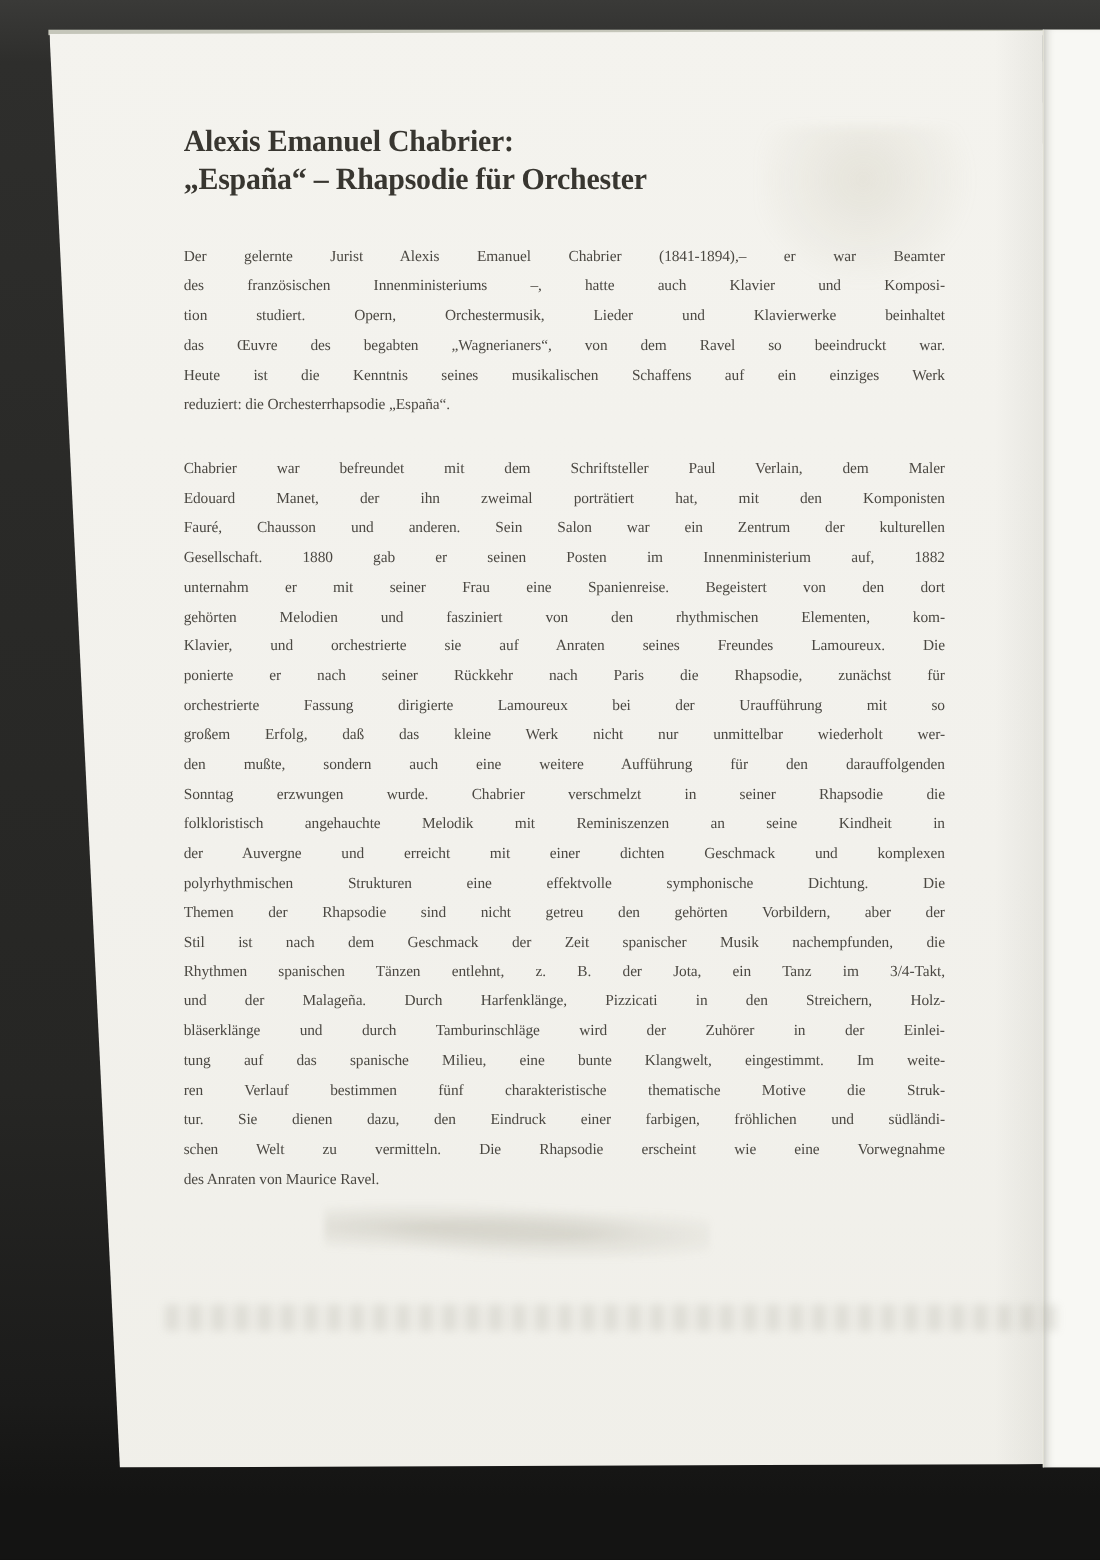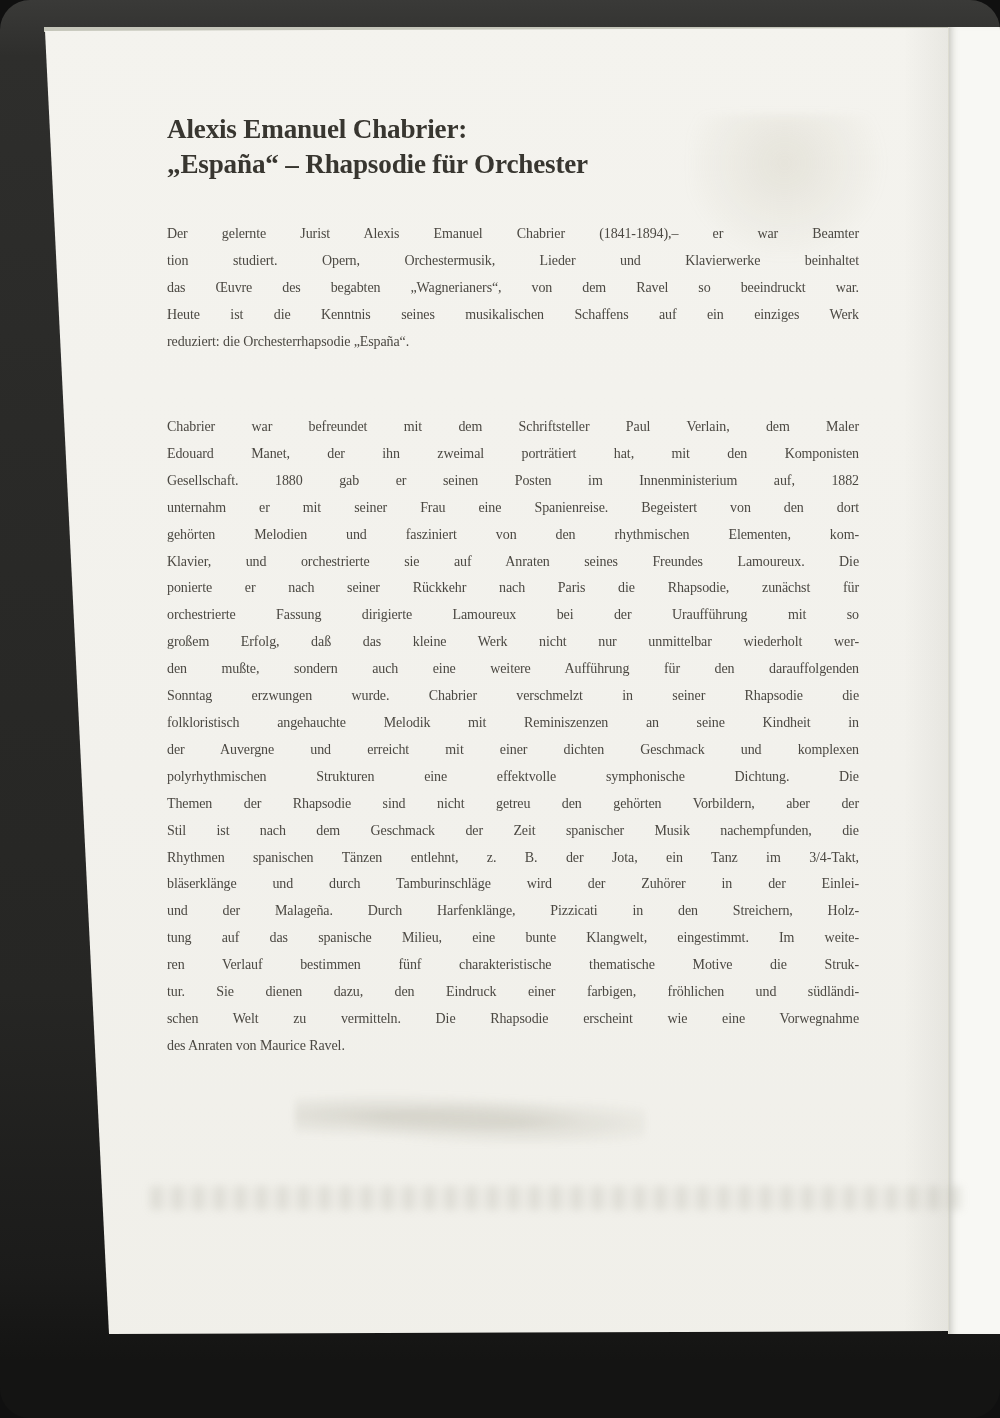--- a/index.html
+++ b/index.html
@@ -1,20 +1,19 @@
 <!DOCTYPE html>
 <html><head>
 <meta charset="utf-8">
 <style>
   html,body{margin:0;padding:0;background:#101010;}
   .scan{
     position:relative;width:1000px;height:1418px;overflow:hidden;
     background:linear-gradient(180deg,#3a3a38 0%,#2e2e2c 4%,#2a2a28 30%,#262624 70%,#1b1b1a 90%,#141413 96%,#141413 100%);
     font-family:"Liberation Serif","DejaVu Serif",serif;
-    border-radius:30px;
   }
   
   .page-top-edge{position:absolute;left:44px;top:27px;width:956px;height:5px;background:#dfe1d2;opacity:.85;}
   
   .page-main{
     position:absolute;left:0;top:0;width:1000px;height:1418px;
     background:linear-gradient(180deg,#f4f3ee 0%,#f2f1ec 55%,#f0efe9 100%);
     clip-path:polygon(45px 31px,948px 28px,950px 1331px,109px 1334px);
   }
   .page-main::after{ 
@@ -83,45 +82,47 @@
   <div class="bleed bleed-script"></div>
   <div class="bleed bleed-band"></div>
 
   <div class="title">
     <div>Alexis Emanuel Chabrier:</div>
     <div>„España“ – Rhapsodie für Orchester</div>
   </div>
 
   <div class="para para-1">
       <div class="line">Der gelernte Jurist Alexis Emanuel Chabrier (1841-1894),– er war Beamter</div>
+      <div class="line">des französischen Innenministeriums –, hatte auch Klavier und Komposi-</div>
       <div class="line">tion studiert. Opern, Orchestermusik, Lieder und Klavierwerke beinhaltet</div>
       <div class="line">das Œuvre des begabten „Wagnerianers“, von dem Ravel so beeindruckt war.</div>
       <div class="line">Heute ist die Kenntnis seines musikalischen Schaffens auf ein einziges Werk</div>
       <div class="line">reduziert: die Orchesterrhapsodie „España“.</div>
     </div>
   <div class="para para-2">
       <div class="line">Chabrier war befreundet mit dem Schriftsteller Paul Verlain, dem Maler</div>
       <div class="line">Edouard Manet, der ihn zweimal porträtiert hat, mit den Komponisten</div>
+      <div class="line">Fauré, Chausson und anderen. Sein Salon war ein Zentrum der kulturellen</div>
       <div class="line">Gesellschaft. 1880 gab er seinen Posten im Innenministerium auf, 1882</div>
       <div class="line">unternahm er mit seiner Frau eine Spanienreise. Begeistert von den dort</div>
       <div class="line">gehörten Melodien und fasziniert von den rhythmischen Elementen, kom-</div>
       <div class="line">Klavier, und orchestrierte sie auf Anraten seines Freundes Lamoureux. Die</div>
       <div class="line">ponierte er nach seiner Rückkehr nach Paris die Rhapsodie, zunächst für</div>
       <div class="line">orchestrierte Fassung dirigierte Lamoureux bei der Uraufführung mit so</div>
       <div class="line">großem Erfolg, daß das kleine Werk nicht nur unmittelbar wiederholt wer-</div>
       <div class="line">den mußte, sondern auch eine weitere Aufführung für den darauffolgenden</div>
       <div class="line">Sonntag erzwungen wurde. Chabrier verschmelzt in seiner Rhapsodie die</div>
       <div class="line">folkloristisch angehauchte Melodik mit Reminiszenzen an seine Kindheit in</div>
       <div class="line">der Auvergne und erreicht mit einer dichten Geschmack und komplexen</div>
       <div class="line">polyrhythmischen Strukturen eine effektvolle symphonische Dichtung. Die</div>
       <div class="line">Themen der Rhapsodie sind nicht getreu den gehörten Vorbildern, aber der</div>
       <div class="line">Stil ist nach dem Geschmack der Zeit spanischer Musik nachempfunden, die</div>
       <div class="line">Rhythmen spanischen Tänzen entlehnt, z. B. der Jota, ein Tanz im 3/4-Takt,</div>
+      <div class="line">und der Malageña. Durch Harfenklänge, Pizzicati in den Streichern, Holz-</div>
       <div class="line">bläserklänge und durch Tamburinschläge wird der Zuhörer in der Einlei-</div>
-      <div class="line">und der Malageña. Durch Harfenklänge, Pizzicati in den Streichern, Holz-</div>
       <div class="line">tung auf das spanische Milieu, eine bunte Klangwelt, eingestimmt. Im weite-</div>
       <div class="line">ren Verlauf bestimmen fünf charakteristische thematische Motive die Struk-</div>
       <div class="line">tur. Sie dienen dazu, den Eindruck einer farbigen, fröhlichen und südländi-</div>
       <div class="line">schen Welt zu vermitteln. Die Rhapsodie erscheint wie eine Vorwegnahme</div>
       <div class="line">des Anraten von Maurice Ravel.</div>
     </div>
 
   <div class="footer">
     <div class="slub">
       <svg class="slub-book" viewBox="0 0 30 28">

